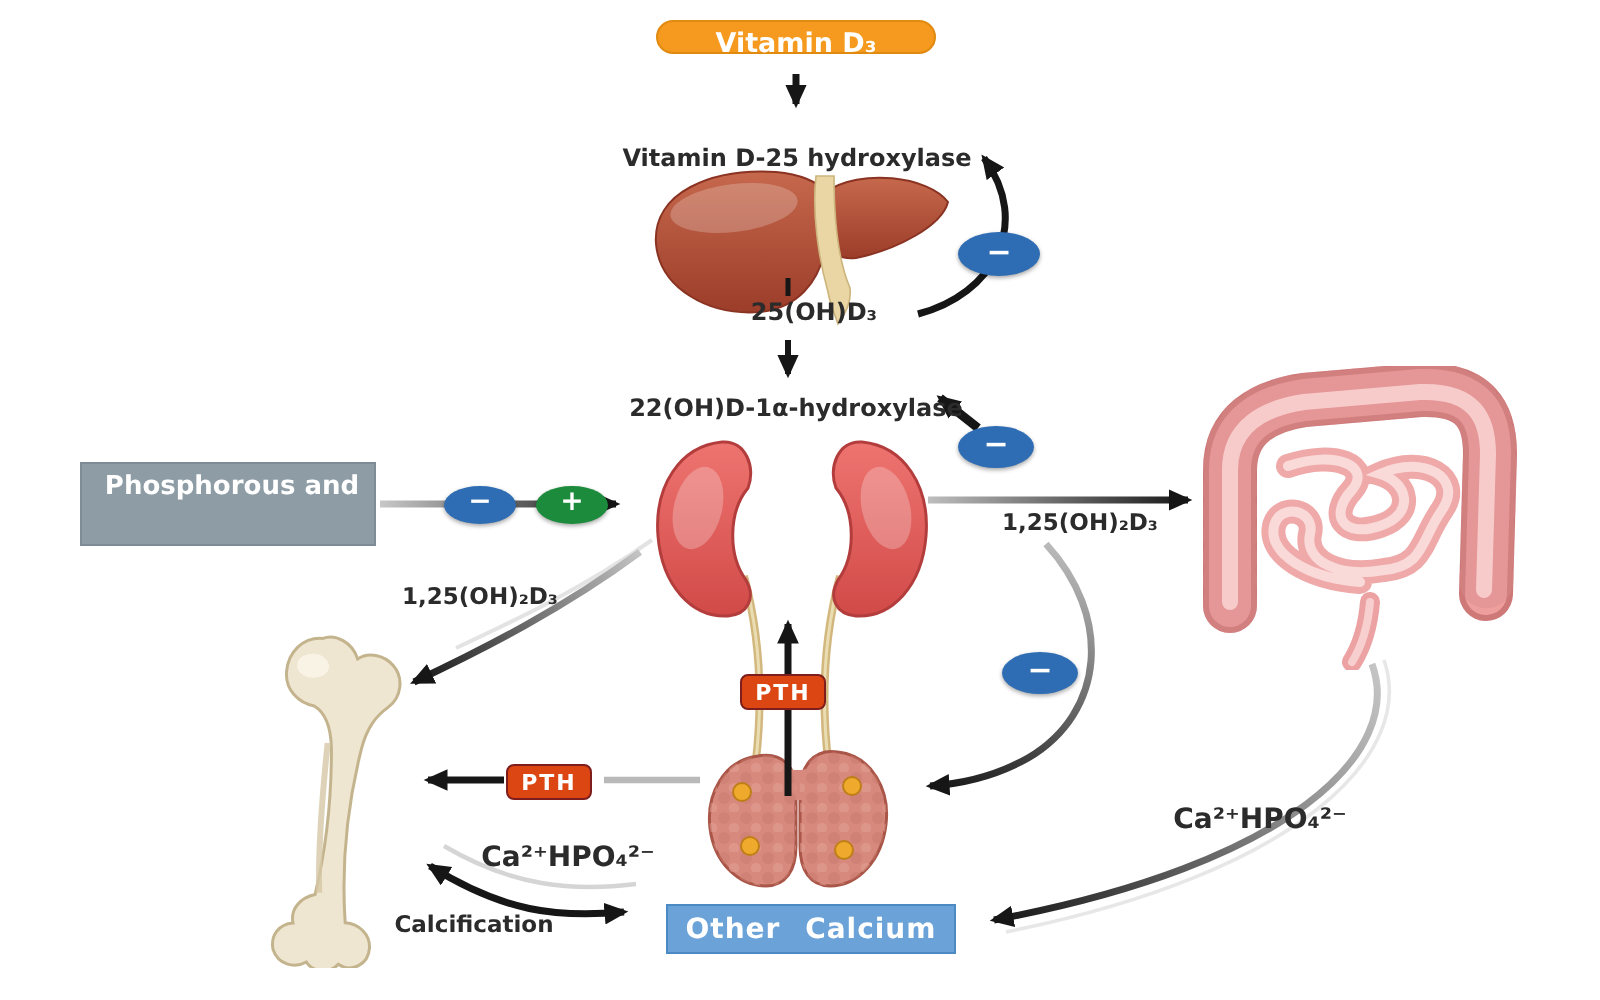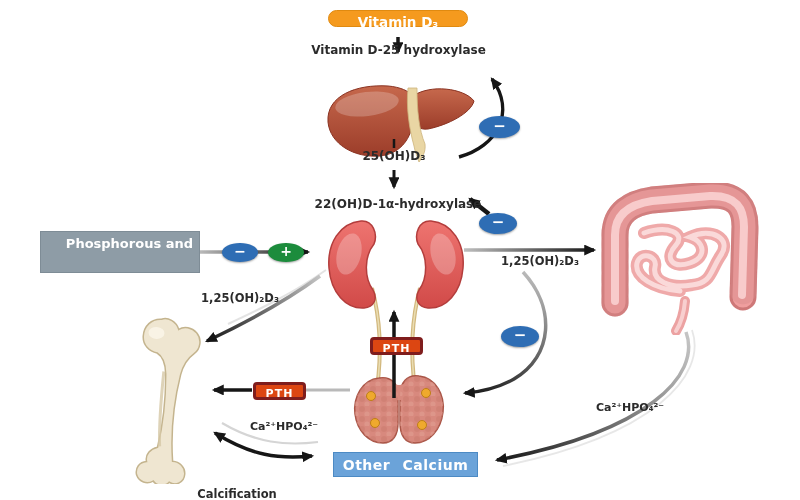--- a/index.html
+++ b/index.html
@@ -7,30 +7,30 @@
          font-family:"DejaVu Sans",sans-serif;}
   .organ{position:absolute;z-index:1;}
   #arrows{position:absolute;left:0;top:0;z-index:2;}
   .lbl{position:absolute;z-index:3;font-weight:bold;color:#2b2b2b;text-align:center;line-height:1.15;}
   .oval{position:absolute;z-index:3;border-radius:50%;color:#fff;font-weight:bold;text-align:center;
         box-shadow:0 1px 2px rgba(0,0,0,.35);}
   .oval span{display:block;transform:translateY(-1px);}
   .box{position:absolute;z-index:3;color:#fff;font-weight:bold;text-align:center;box-sizing:border-box;}
   #vitd3-box{left:328px;top:10px;width:140px;height:17px;line-height:22px;font-size:13.5px;
              background:#F59A1E;border:1px solid #E08A10;border-radius:10px;}
-  #factors-box{left:40px;top:231px;width:160px;height:42px;background:#8E9CA6;border:1px solid #7E8C96;
-               font-size:13px;text-align:right;padding:4px 6px 20px 10px;line-height:1.3;}
-  .pth{width:53px;height:18px;line-height:17px;font-size:11px;background:#DC4612;
-       border:3px solid #7f1d1d;border-radius:4px;letter-spacing:1px;}
+  #factors-box{left:40px;top:231px;width:148px;height:42px;background:#8E9CA6;border:1px solid #7E8C96;
+               font-size:13px;text-align:center;padding:4px 6px 20px 10px;line-height:1.3;}
+  .pth{width:43px;height:18px;line-height:17px;font-size:11px;background:#DC4612;
+       border:1px solid #7f1d1d;border-radius:4px;letter-spacing:1px;}
   #pth-kidney{left:370px;top:337px;}
   #pth-bone{left:253px;top:382px;}
   #bloodcal-box{left:333px;top:452px;width:145px;height:25px;line-height:24px;font-size:14px;
                 background:#6BA3D9;border:1px solid #4C8AC4;word-spacing:7px;letter-spacing:.5px;}
   .f12{font-size:12px;}
-  .f11{font-size:11px;}
+  .f11{font-size:14px;}
 </style>
 </head>
 <body>
 
 <div id="stage">
 
   <svg class="organ" style="left:322px;top:78px;" width="160" height="88" viewBox="0 0 160 88">
     <defs>
       <linearGradient id="gLiv" x1="0" y1="0" x2="0" y2="1">
         <stop offset="0" stop-color="#C6684C"></stop>
@@ -152,23 +152,23 @@
       <path d="M523,272 C556,308 553,356 514,379 C498,388 480,392 465,393" stroke="url(#gF5)" stroke-width="3.5" marker-end="url(#ah)"></path>
       <path d="M692,330 C708,376 652,436 503,466" stroke="#DDDDDD" stroke-width="1.8" opacity="0.7"></path>
       <path d="M686,332 C702,376 646,432 497,460" stroke="url(#gF4)" stroke-width="3.5" marker-end="url(#ah)"></path>
       <path d="M222,423 C256,443 286,446 318,442" stroke="#D5D5D5" stroke-width="2.2"></path>
       <path d="M215,433 C252,456 278,459 312,456" stroke="#161616" stroke-width="3.5" marker-start="url(#ah)" marker-end="url(#ah)"></path>
     </g>
   </svg>
 
   <div class="box" id="vitd3-box">Vitamin D₃</div>
 
-  <div class="lbl f12" style="left:296px;top:44px;width:205px;">Vitamin D-25 hydroxylase</div>
-
-  <div class="lbl f12" style="left:339px;top:150px;width:110px;">25(OH)D₃</div>
+  <div class="lbl f12" style="left:296px;top:73px;width:205px;">Vitamin D-25 hydroxylase</div>
+
+  <div class="lbl f12" style="left:352px;top:150px;width:110px;">25(OH)D₃</div>
 
   <div class="lbl f12" style="left:293px;top:198px;width:210px;">22(OH)D-1α-hydroxylase</div>
 
   <div class="box" id="factors-box">
     <span style="display:block;">Phosphorous and</span>
   </div>
 
   <div class="oval" style="left:222px;top:243px;width:36px;height:19px;line-height:19px;font-size:14px;background:#2E6DB4;">
       <span>−</span>
     </div>
@@ -191,15 +191,15 @@
 
   <div class="box pth" id="pth-kidney">PTH</div>
   <div class="box pth" id="pth-bone">PTH</div>
 
   <div class="box" id="bloodcal-box">Other Calcium</div>
 
   <div class="lbl f11" style="left:226px;top:421px;width:116px;">Ca²⁺HPO₄²⁻</div>
 
   <div class="lbl f11" style="left:572px;top:402px;width:116px;">Ca²⁺HPO₄²⁻</div>
 
-  <div class="lbl" style="left:178px;top:456px;width:118px;font-size:11.5px;margin-top:32px;">Calcification</div>
+  <div class="lbl" style="left:178px;top:456px;width:118px;font-size:11.5px;">Calcification</div>
 
 </div>
 
 </body></html>

